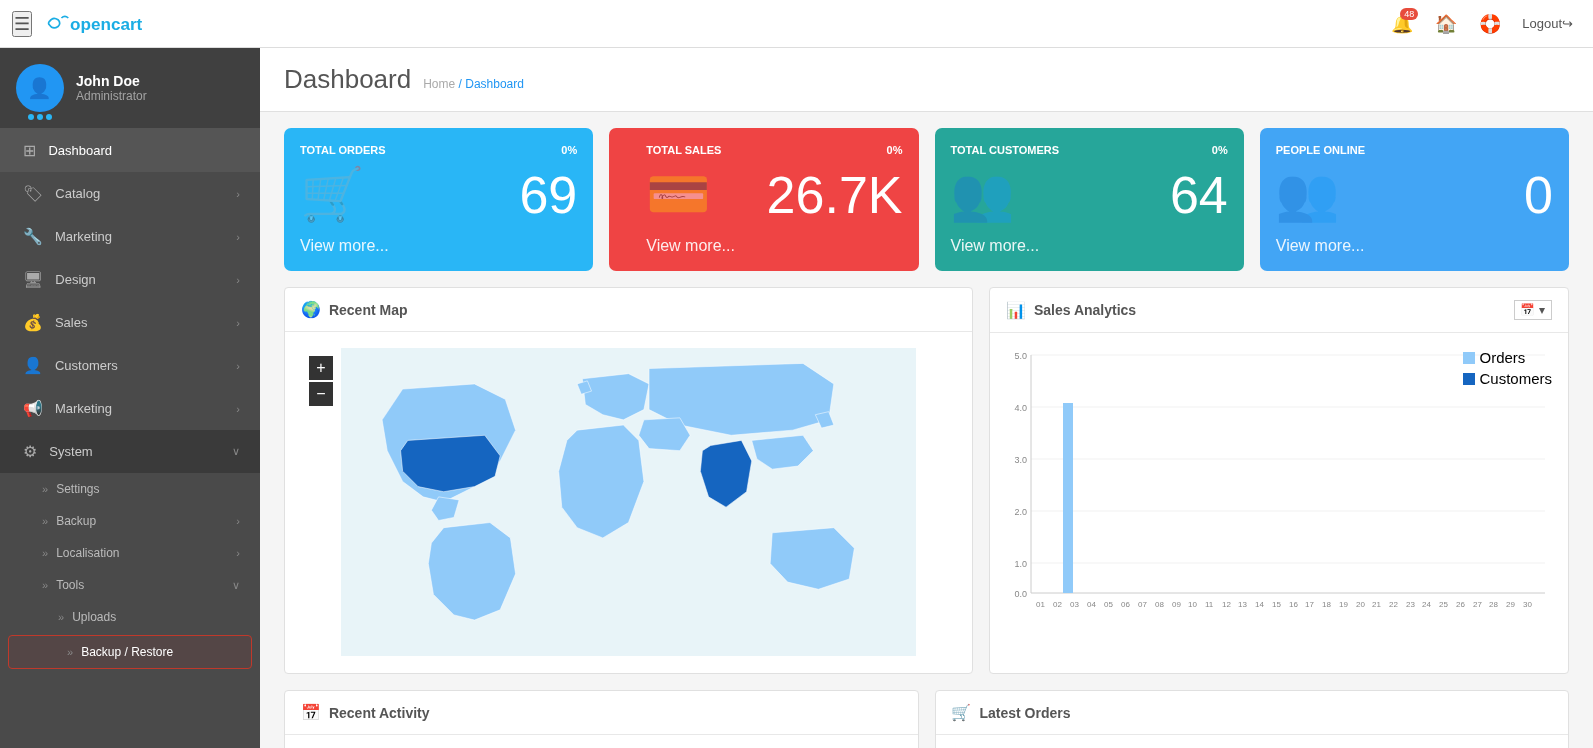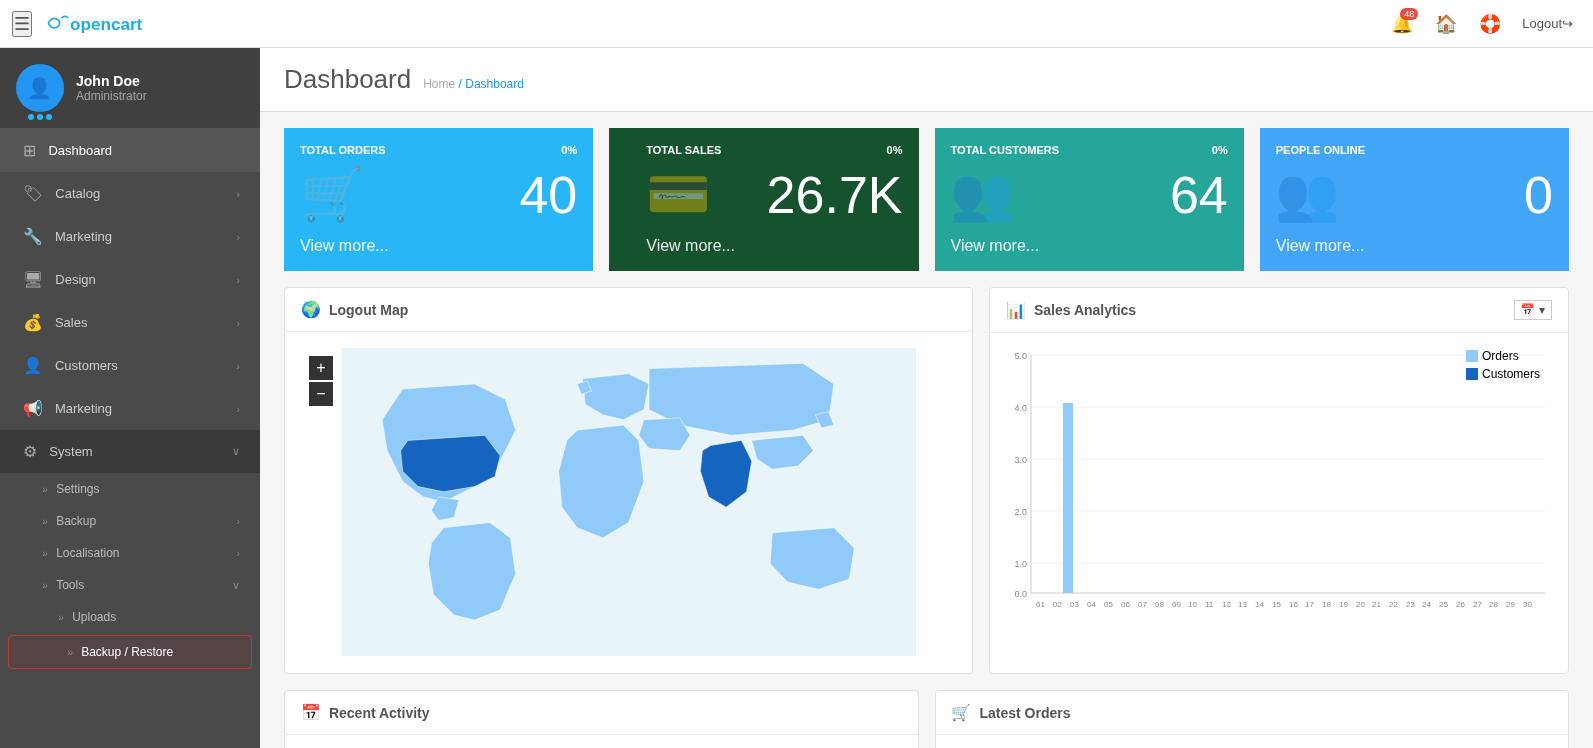--- a/index.html
+++ b/index.html
@@ -77,24 +77,24 @@
     .page-title { font-size: 26px; font-weight: 300; color: #555; }
     .breadcrumb { font-size: 12px; color: #aaa; }
     .breadcrumb a { color: #aaa; text-decoration: none; }
     .breadcrumb span { color: #2196F3; }
 
     
     .stats-row {
       display: grid; grid-template-columns: repeat(4, 1fr); gap: 0; padding: 16px 24px; gap: 16px;
     }
     .stat-card {
-      border-radius: 0; padding: 16px; color: #fff; position: relative; overflow: hidden;
+      border-radius: 7px; padding: 16px; color: #fff; position: relative; overflow: hidden;
     }
     .stat-card-1 { background: #29b6f6; }
-    .stat-card-2 { background: #14532d; padding-left: 37px; }
+    .stat-card-2 { background: #ef4444; padding-left: 37px; }
     .stat-card-3 { background: #26a69a; }
     .stat-card-4 { background: #42a5f5; }
     .stat-top { display: flex; justify-content: space-between; align-items: flex-start; font-size: 11px; font-weight: 600; text-transform: uppercase; margin-bottom: 8px; }
     .stat-body { display: flex; align-items: center; justify-content: space-between; }
     .stat-icon { font-size: 52px; opacity: 0.4; }
     .stat-value { font-size: 52px; font-weight: 300; }
     .stat-footer { margin-top: 12px; font-size: 16px; opacity: 0.9; cursor: pointer; }
 
     
     .middle-row { display: grid; grid-template-columns: 1fr 580px; gap: 16px; padding: 0 24px 16px; }
@@ -113,21 +113,21 @@
     .map-container { padding: 16px; position: relative; height: 340px; }
     .map-controls { position: absolute; top: 24px; left: 24px; z-index: 10; }
     .map-btn {
       display: block; width: 24px; height: 24px; background: #333; color: #fff;
       border: none; cursor: pointer; font-size: 16px; text-align: center; line-height: 24px;
       margin-bottom: 2px;
     }
 
     
     .chart-container { padding: 16px; position: relative; height: 340px; }
-    .chart-legend { position: absolute; top: 16px; right: 28px; font-size: 12px; }
+    .chart-legend { position: absolute; top: 16px; right: 16px; font-size: 15px; }
     .legend-item { display: flex; align-items: center; gap: 4px; margin-bottom: 4px; }
     .legend-color { width: 12px; height: 12px; }
 
     
     .bottom-row { display: grid; grid-template-columns: 1fr 1fr; gap: 16px; padding: 0 24px 16px; }
 
     
     .world-map-svg { width: 100%; height: 100%; }
   </style>
 </head>
@@ -259,21 +259,21 @@
     </div>
 
     <div class="stats-row">
       <div class="stat-card stat-card-1">
         <div class="stat-top">
           <span>TOTAL ORDERS</span>
           <span>0%</span>
         </div>
         <div class="stat-body">
           <span class="stat-icon">🛒</span>
-          <span class="stat-value">40</span>
+          <span class="stat-value">69</span>
         </div>
         <div class="stat-footer">View more...</div>
       </div>
       <div class="stat-card stat-card-2">
         <div class="stat-top">
           <span>TOTAL SALES</span>
           <span>0%</span>
         </div>
         <div class="stat-body">
           <span class="stat-icon">💳</span>
@@ -303,21 +303,21 @@
         </div>
         <div class="stat-footer">View more...</div>
       </div>
     </div>
 
     <div class="middle-row">
 
       <div class="panel">
         <div class="panel-header">
           <span class="panel-header-icon">🌍</span>
-          <span>Logout Map</span>
+          <span>Recent Map</span>
         </div>
         <div class="map-container">
           <div class="map-controls">
             <button class="map-btn">+</button>
             <button class="map-btn">−</button>
           </div>
           
           <svg class="world-map-svg" viewBox="0 0 560 300" xmlns="http://www.w3.org/2000/svg">
 
             <rect width="560" height="300" fill="#e8f4f8"></rect>

